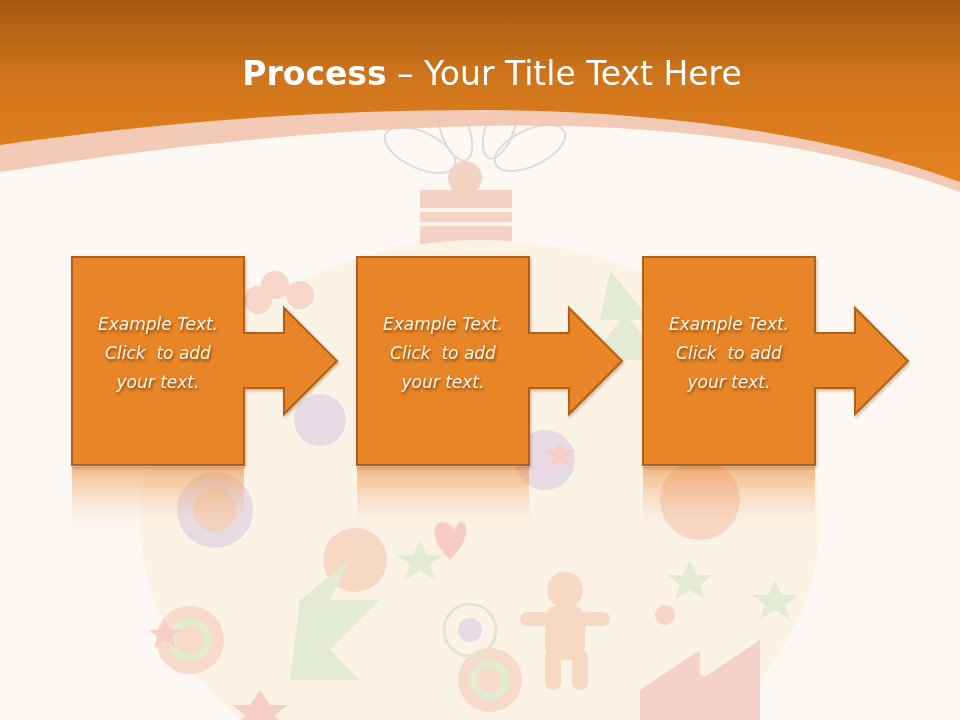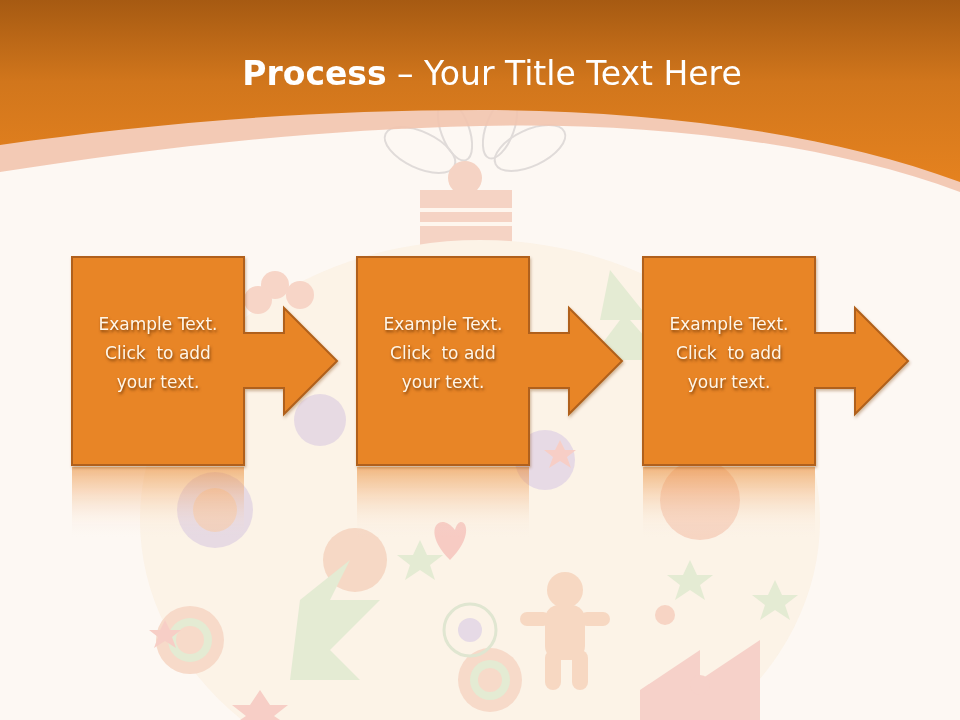--- a/index.html
+++ b/index.html
@@ -14,21 +14,21 @@
   .title {
     position: absolute; left: 0; top: 52px; width: 984px; text-align: center;
     color: #FFFFFF; font-size: 33px; line-height: 44px;
     font-family: "DejaVu Sans", "Liberation Sans", sans-serif;
     font-weight: normal; letter-spacing: 0px;
   }
   .title .bold { font-weight: bold; }
   .process-svg { position: absolute; left: 0; top: 0; width: 960px; height: 720px; }
   .step-text {
     position: absolute; width: 172px; text-align: center;
-    color: #FFF6E8; font-size: 17px; line-height: 29px;
+    color: #FFF6E8; font-style: italic; font-size: 17px; line-height: 29px;
     font-family: "DejaVu Sans", "Liberation Sans", sans-serif;
     text-shadow: 1px 2px 3px rgba(90, 40, 0, 0.75);
   }
   .step-text span { display: block; }
 </style>
 </head>
 <body>
 
 <div class="slide">
 

